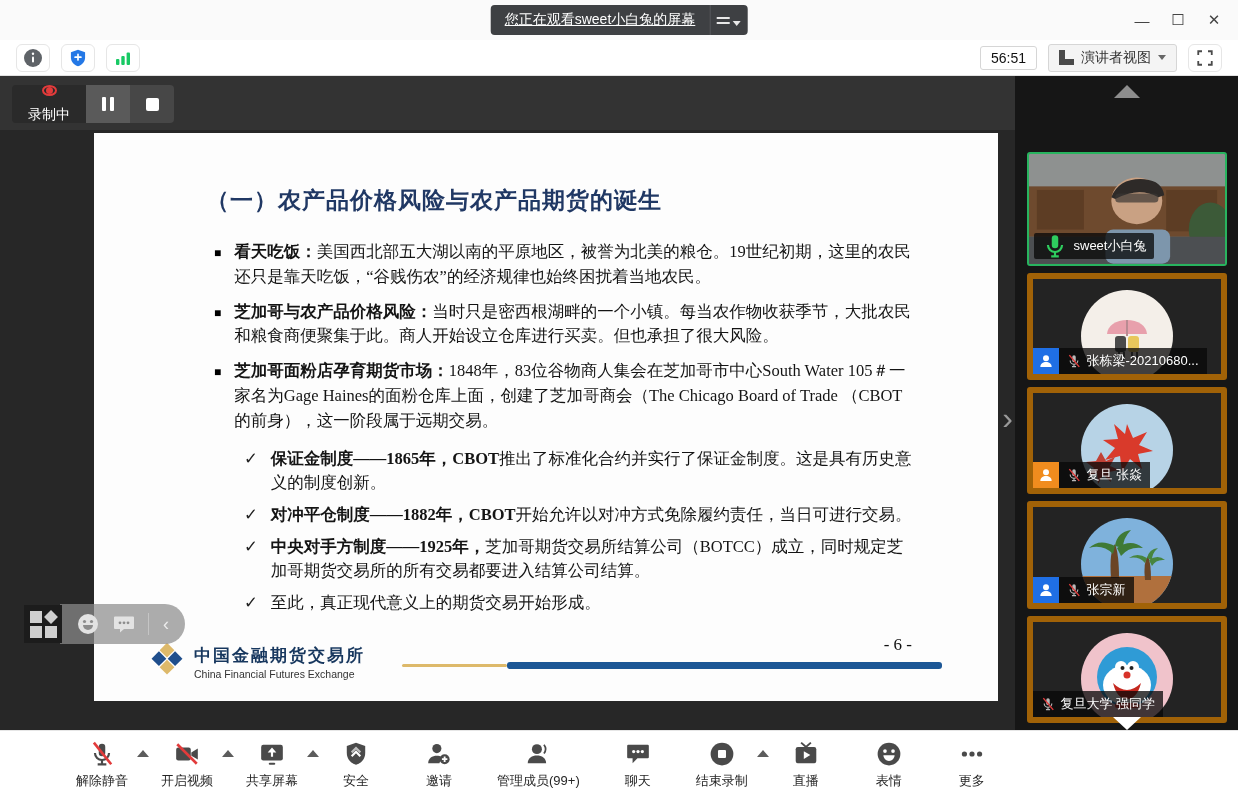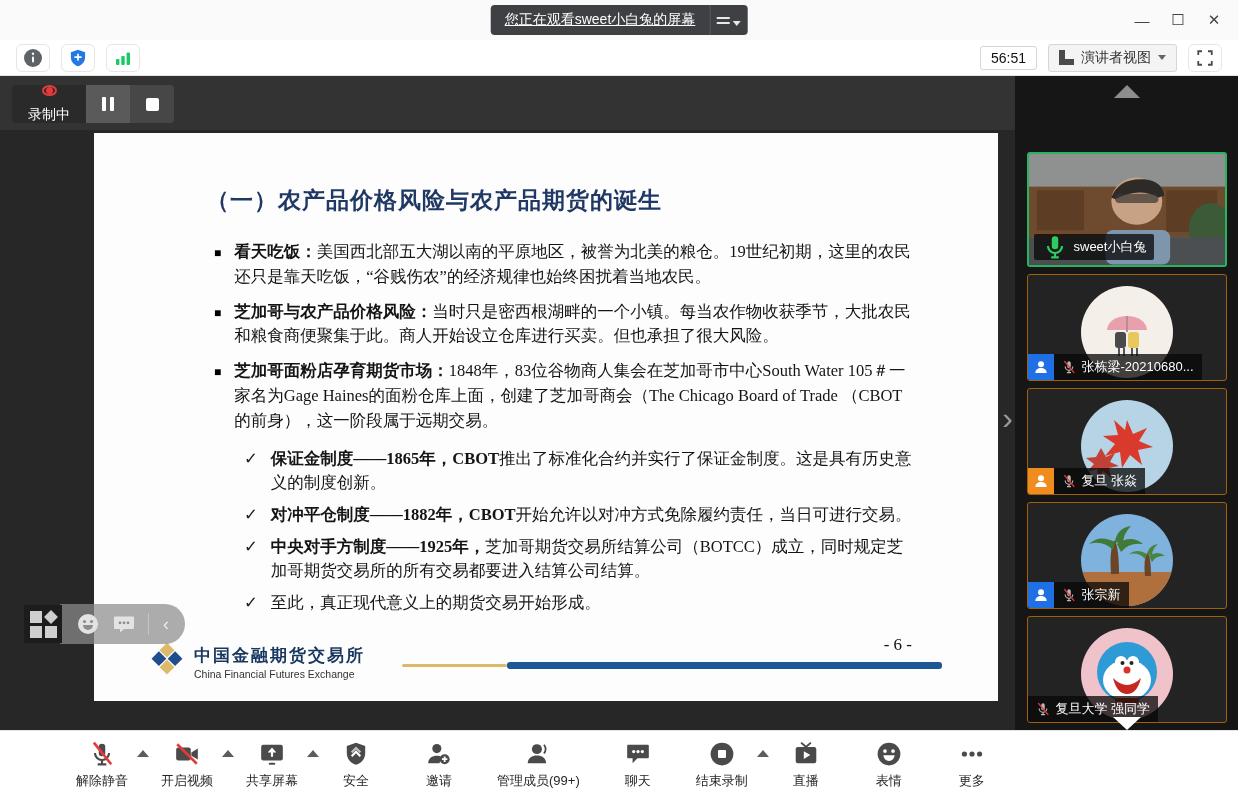--- a/index.html
+++ b/index.html
@@ -77,21 +77,21 @@
   .grid-btn i { background:#cfcfcf; }
   .grid-btn i.diamond { transform:rotate(45deg) scale(.82); }
   .float-pill { height:40px; margin-left:-2px; background:rgba(140,140,140,.72); border-radius:0 20px 20px 0;
     display:flex; align-items:center; gap:12px; padding:0 14px 0 16px; }
   .fp-sep { width:1px; height:22px; background:rgba(255,255,255,.3); }
   .fp-chevron { color:#ececec; font-size:18px; font-family:"Liberation Sans",sans-serif; cursor:pointer; padding:0 2px; }
 
   
   .sidebar { width:223px; background:#161616; position:relative; display:flex; flex-direction:column; align-items:center; }
   .scroll-up { margin:9px auto 7px; width:0; height:0; border-left:13px solid transparent; border-right:13px solid transparent; border-bottom:13px solid #8d8d8d; cursor:pointer; }
-  .tile { width:200px; height:118px; background:#232323; border:1px solid #a16207; border-radius:3px;
+  .tile { width:200px; height:118px; background:#232323; border:6px solid #a16207; border-radius:3px;
     position:relative; margin-bottom:7px; overflow:hidden; cursor:pointer; }
   .tile.video { height:126px; border:2px solid #28b45f; padding:0;margin-top:47px; }
   .tile.video svg { display:block; width:100%; height:100%; }
   .avatar { position:absolute; left:50%; top:11px; transform:translateX(-50%); width:92px; height:92px;
     border-radius:50%; overflow:hidden; }
   .avatar svg { display:block; width:100%; height:100%; }
   .name-bar { position:absolute; left:0; bottom:0; display:flex; align-items:stretch; max-width:198px; }
   .tile.video .name-bar { left:5px; bottom:5px; border-radius:2px; overflow:hidden; }
   .badge { width:26px; height:26px; flex:none; display:flex; align-items:center; justify-content:center; }
   .badge.blue { background:#1f6fe5; } .badge.orange { background:#f08c1e; }

